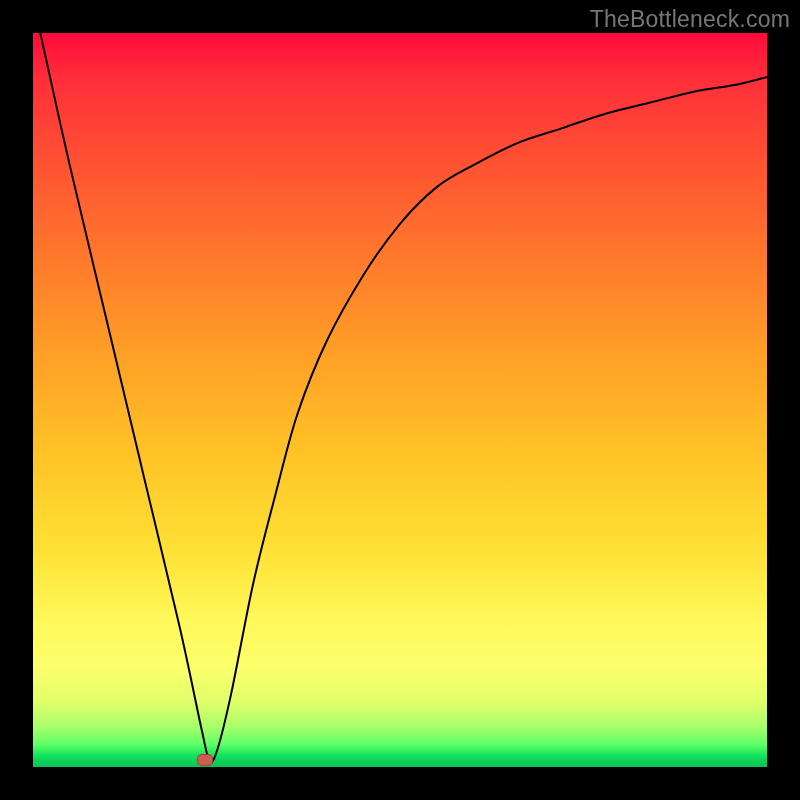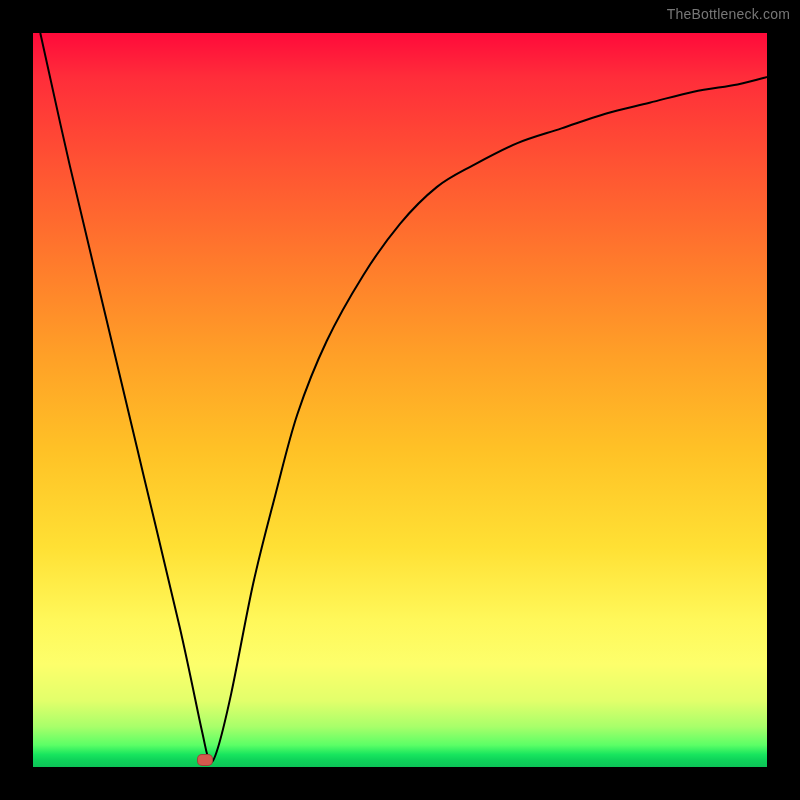--- a/index.html
+++ b/index.html
@@ -69,21 +69,21 @@
     border-radius: 5px;
     background: #d45a4e;
     border: 1px solid rgba(0,0,0,0.25);
     transform: translate(-50%, -50%);
   }
   .watermark {
     position: absolute;
     top: 6px;
     right: 10px;
     color: #777;
-    font-size: 14px;
+    font-size: 23px;
     letter-spacing: 0.2px;
     user-select: none;
   }
 </style>
 </head>
 <body>
 
 <div class="frame">
 
   <div class="plot-area">

